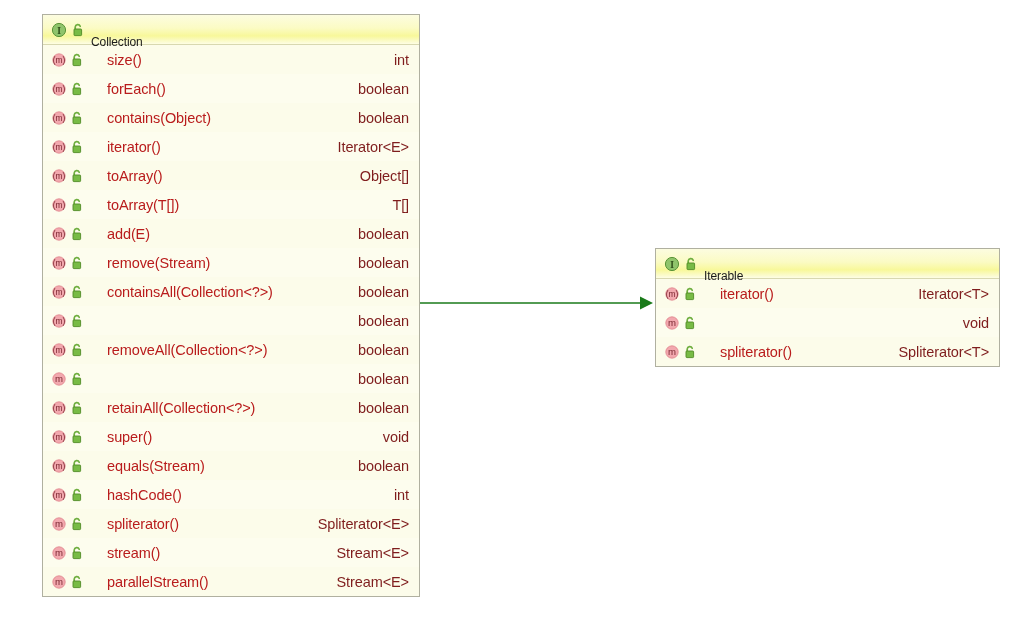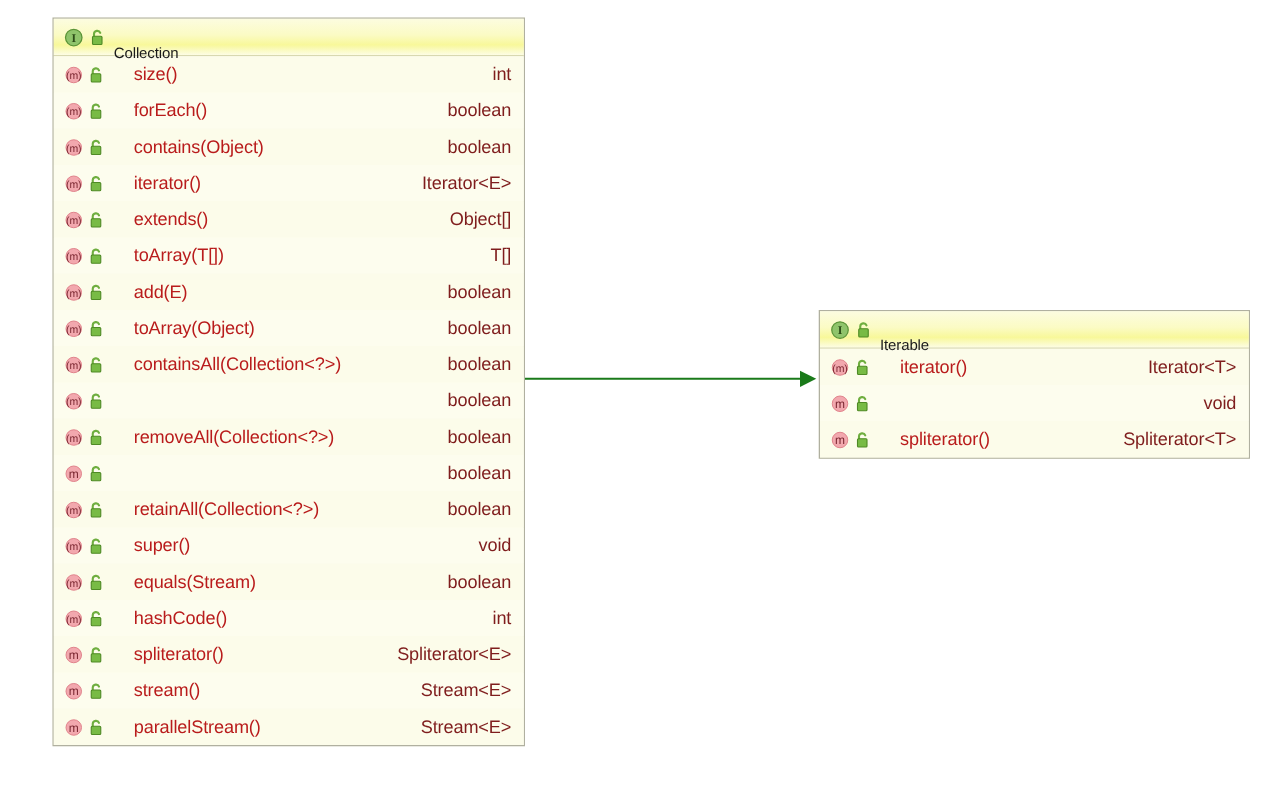--- a/index.html
+++ b/index.html
@@ -217,21 +217,21 @@
       <circle cx="8" cy="8" r="6.2" fill="#f2a8ae" stroke="#e0838c" stroke-width="0.8"></circle>
       <text x="8" y="11.3" text-anchor="middle" font-family="'Liberation Sans', sans-serif" font-size="8.4" fill="#7a2630">(m)</text>
     </svg>
           </span>
           <span class="icon icon-lock">
     <svg width="14" height="16" viewBox="0 0 14 16">
       <path d="M4.2 7.2 V5.0 a2.6 2.6 0 0 1 5.0 -0.7" fill="none" stroke="#6fae3f" stroke-width="1.7" stroke-linecap="round"></path>
       <rect x="3.0" y="7.0" width="7.6" height="6.6" rx="0.8" fill="#78bb45" stroke="#4f8a25" stroke-width="0.9"></rect>
     </svg>
           </span>
-          <span class="row-name">extends()</span>
+          <span class="row-name">toArray()</span>
           <span class="row-type">Object[]</span>
         </div>
         <div class="uml-row">
           <span class="icon icon-method">
     <svg width="16" height="16" viewBox="0 0 16 16">
       <circle cx="8" cy="8" r="6.2" fill="#f2a8ae" stroke="#e0838c" stroke-width="0.8"></circle>
       <text x="8" y="11.3" text-anchor="middle" font-family="'Liberation Sans', sans-serif" font-size="8.4" fill="#7a2630">(m)</text>
     </svg>
           </span>
           <span class="icon icon-lock">
@@ -265,21 +265,21 @@
       <circle cx="8" cy="8" r="6.2" fill="#f2a8ae" stroke="#e0838c" stroke-width="0.8"></circle>
       <text x="8" y="11.3" text-anchor="middle" font-family="'Liberation Sans', sans-serif" font-size="8.4" fill="#7a2630">(m)</text>
     </svg>
           </span>
           <span class="icon icon-lock">
     <svg width="14" height="16" viewBox="0 0 14 16">
       <path d="M4.2 7.2 V5.0 a2.6 2.6 0 0 1 5.0 -0.7" fill="none" stroke="#6fae3f" stroke-width="1.7" stroke-linecap="round"></path>
       <rect x="3.0" y="7.0" width="7.6" height="6.6" rx="0.8" fill="#78bb45" stroke="#4f8a25" stroke-width="0.9"></rect>
     </svg>
           </span>
-          <span class="row-name">toArray(Object)</span>
+          <span class="row-name">remove(Stream)</span>
           <span class="row-type">boolean</span>
         </div>
         <div class="uml-row">
           <span class="icon icon-method">
     <svg width="16" height="16" viewBox="0 0 16 16">
       <circle cx="8" cy="8" r="6.2" fill="#f2a8ae" stroke="#e0838c" stroke-width="0.8"></circle>
       <text x="8" y="11.3" text-anchor="middle" font-family="'Liberation Sans', sans-serif" font-size="8.4" fill="#7a2630">(m)</text>
     </svg>
           </span>
           <span class="icon icon-lock">

